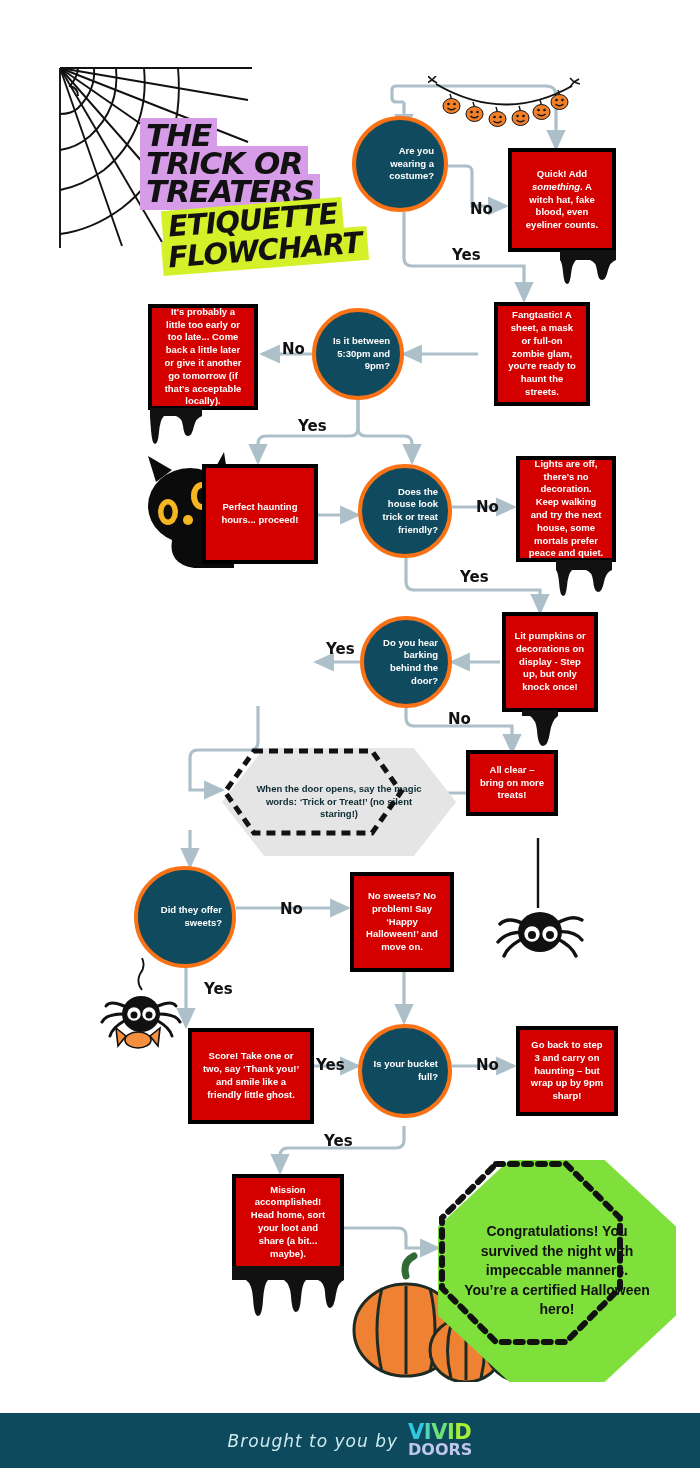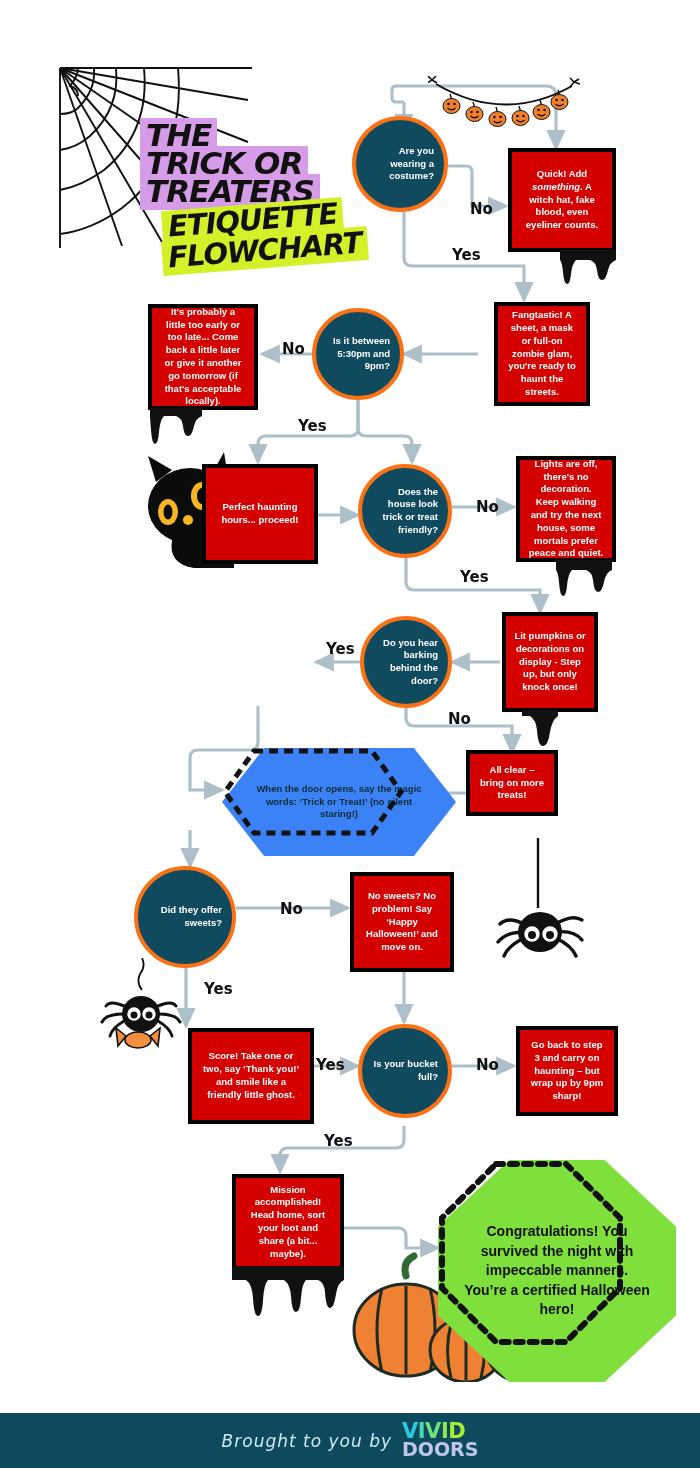--- a/index.html
+++ b/index.html
@@ -45,21 +45,21 @@
   }
   .action{
     background:#d40000;border:4px solid #000000;
     color:#ffffff;font-size:9.5px;font-weight:bold;line-height:1.35;
     display:flex;align-items:center;justify-content:center;text-align:center;
     padding:8px;
   }
   .action em{font-style:italic;}
 
   .hexnode{
-    background:#3b82f6;color:#0d2b33;
+    background:#e5e5e5;color:#0d2b33;
     font-size:9.5px;font-weight:bold;line-height:1.35;
     display:flex;align-items:center;justify-content:center;text-align:center;
     padding:10px 26px;
     clip-path:polygon(18% 0%,82% 0%,100% 50%,82% 100%,18% 100%,0% 50%);
   }
   .hexwrap{position:absolute;}
   .hexwrap .hexborder{position:absolute;left:0;top:0;width:100%;height:100%;}
 
   .octnode{
     background:#7fe03c;color:#111111;
@@ -89,21 +89,21 @@
     color:#cfe9ef;font-size:17px;font-family:"DejaVu Sans",sans-serif;
     font-style:italic;letter-spacing:1px;margin-right:10px;
   }
   #logo{display:flex;flex-direction:column;line-height:0.92;}
   #logo-vivid{font-size:21px;font-weight:bold;letter-spacing:-0.5px;font-family:"DejaVu Sans",sans-serif;}
   #logo-vivid span:nth-child(1){color:#2ec9e0;}
   #logo-vivid span:nth-child(2){color:#4ed6b4;}
   #logo-vivid span:nth-child(3){color:#6edf7a;}
   #logo-vivid span:nth-child(4){color:#8ee84e;}
   #logo-vivid span:nth-child(5){color:#a8ee33;}
-  #logo-doors{font-size:19px;font-weight:bold;letter-spacing:0px;color:#bfc6e8;font-family:"DejaVu Sans",sans-serif;}
+  #logo-doors{font-size:16px;font-weight:bold;letter-spacing:0px;color:#bfc6e8;font-family:"DejaVu Sans",sans-serif;}
 </style>
 </head>
 <body>
 
 <div class="stage">
 
   <svg id="wires" viewBox="0 0 700 1468">
     <defs>
       <marker id="ah" markerWidth="7" markerHeight="7" refX="5.6" refY="3" orient="auto">
         <path d="M0,0 L6.5,3 L0,6 z" fill="#adc0c9"></path>

